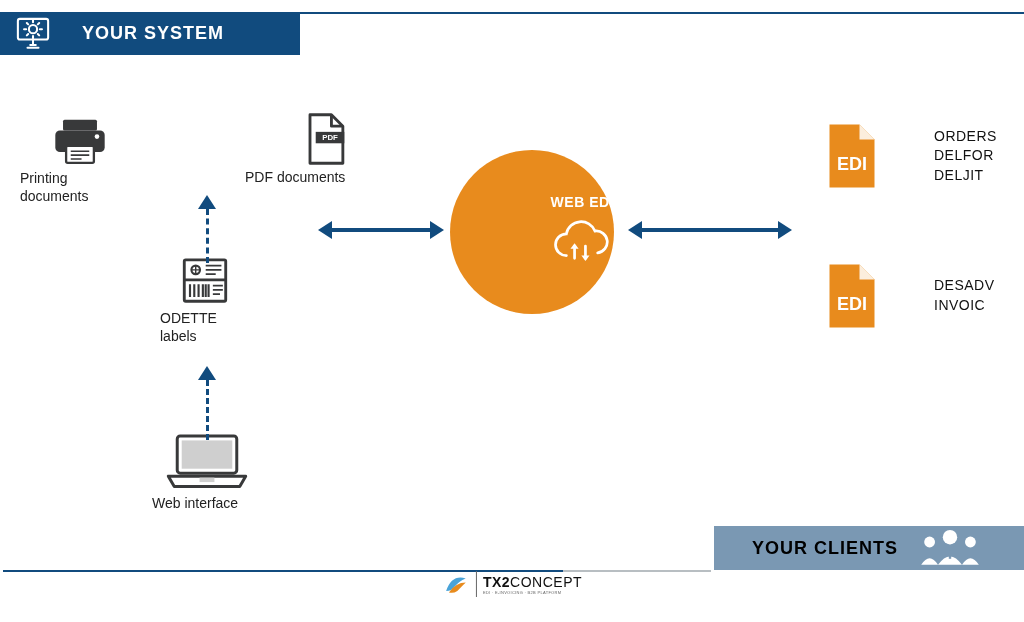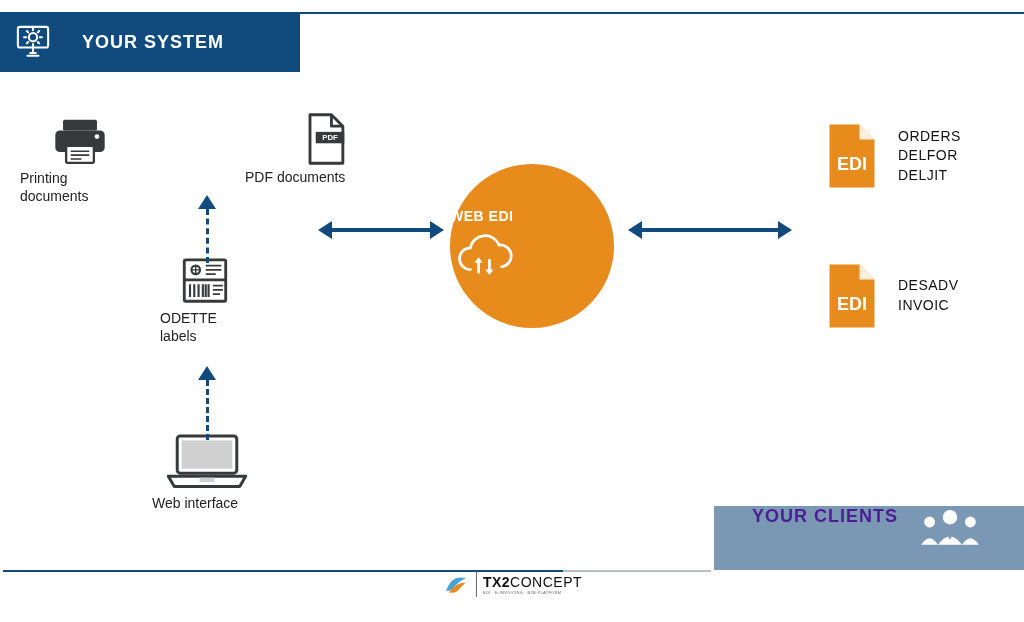--- a/index.html
+++ b/index.html
@@ -6,62 +6,62 @@
     body {
       font-family: Arial, Helvetica, sans-serif;
       background: #fff;
       width: 1024px;
       height: 622px;
       position: relative;
       overflow: hidden;
     }
     .top-rule { position: absolute; top: 12px; right: 0; width: 724px; height: 2px; background: #114b7e; }
     .header-your-system {
-      position: absolute; top: 12px; left: 0; width: 300px; height: 60px;
+      position: absolute; top: 12px; left: 0; width: 300px; height: 43px;
       background: #114b7e; color: #fff; display: flex; align-items: center; padding-left: 10px;
     }
     .header-your-system .icon-wrap { width: 46px; height: 46px; display: flex; align-items: center; justify-content: center; }
     .header-your-system .title { font-weight: bold; font-size: 18px; letter-spacing: 1px; margin-left: 26px; }
 
     .footer-rule-wrap { position: absolute; left: 0; bottom: 50px; width: 1024px; height: 2px; }
     .footer-rule-blue { position: absolute; left: 3px; width: 560px; height: 2px; background: #114b7e; bottom: 0;}
     .footer-rule-grey { position: absolute; left: 563px; width: 148px; height: 2px; background: #b8bec2; bottom:0;}
 
     .footer-your-clients {
-      position: absolute; bottom: 52px; right: 0; width: 310px; height: 64px;
-      background: #7a98b3; color: #4c1d95; display: flex; justify-content: center; gap: 16px;
+      position: absolute; bottom: 52px; right: 0; width: 310px; height: 44px;
+      background: #7a98b3; color: #000000; display: flex; align-items: center; justify-content: center; gap: 16px;
     }
     .footer-your-clients .title { font-weight: bold; font-size: 18px; letter-spacing: 1px; }
 
     .brand-footer { position: absolute; bottom: 24px; left: 50%; transform: translateX(-50%); display: flex; align-items: center; gap: 6px; }
     .brand-footer .divider { width: 1px; height: 26px; background: #666; }
     .brand-name { font-family: Arial, sans-serif; color: #111; font-size: 14px; letter-spacing: 0.5px; }
     .brand-name strong { font-weight: 800; }
     .brand-sub { font-size: 4px; color: #666; letter-spacing: 0.3px; }
 
     
     .node { position: absolute; text-align: left; }
     .node .label { font-size: 14px; color: #222; line-height: 1.3; }
 
     .printer { top: 115px; left: 20px; width: 120px; }
     .pdf { top: 110px; left: 245px; width: 160px; }
     .odette { top: 255px; left: 160px; width: 90px; }
     .web { top: 430px; left: 152px; width: 110px; }
 
     .center-circle {
-      position: absolute; top: 164px; left: 450px; width: 164px; height: 164px;
+      position: absolute; top: 150px; left: 450px; width: 164px; height: 164px;
       border-radius: 50%; background: #e88b1d; color: #fff;
-      display: flex; flex-direction: column; align-items: flex-start; justify-content: center; gap: 8px;
+      display: flex; flex-direction: column; align-items: flex-end; justify-content: center; gap: 8px;
     }
     .center-circle .clabel { font-weight: bold; font-size: 14px; letter-spacing: 0.5px; }
 
     .edi-item { position: absolute; display: flex; align-items: center; gap: 16px; }
     .edi-top { top: 120px; left: 822px; }
     .edi-bottom { top: 260px; left: 822px; }
-    .edi-text { font-size: 14px; color: #111; letter-spacing: 0.5px; line-height: 1.4; }
+    .edi-text { font-size: 14px; color: #111; letter-spacing: 0.5px; line-height: 1.4; margin-left: 36px; }
 
     
     .harrow { position: absolute; height: 4px; background: #114b7e; }
     .harrow::before, .harrow::after {
       content: ""; position: absolute; top: 50%; width: 0; height: 0;
       border-top: 9px solid transparent; border-bottom: 9px solid transparent;
       transform: translateY(-50%);
     }
     .harrow.both::before { left: -12px; border-right: 14px solid #114b7e; }
     .harrow.both::after { right: -12px; border-left: 14px solid #114b7e; }

